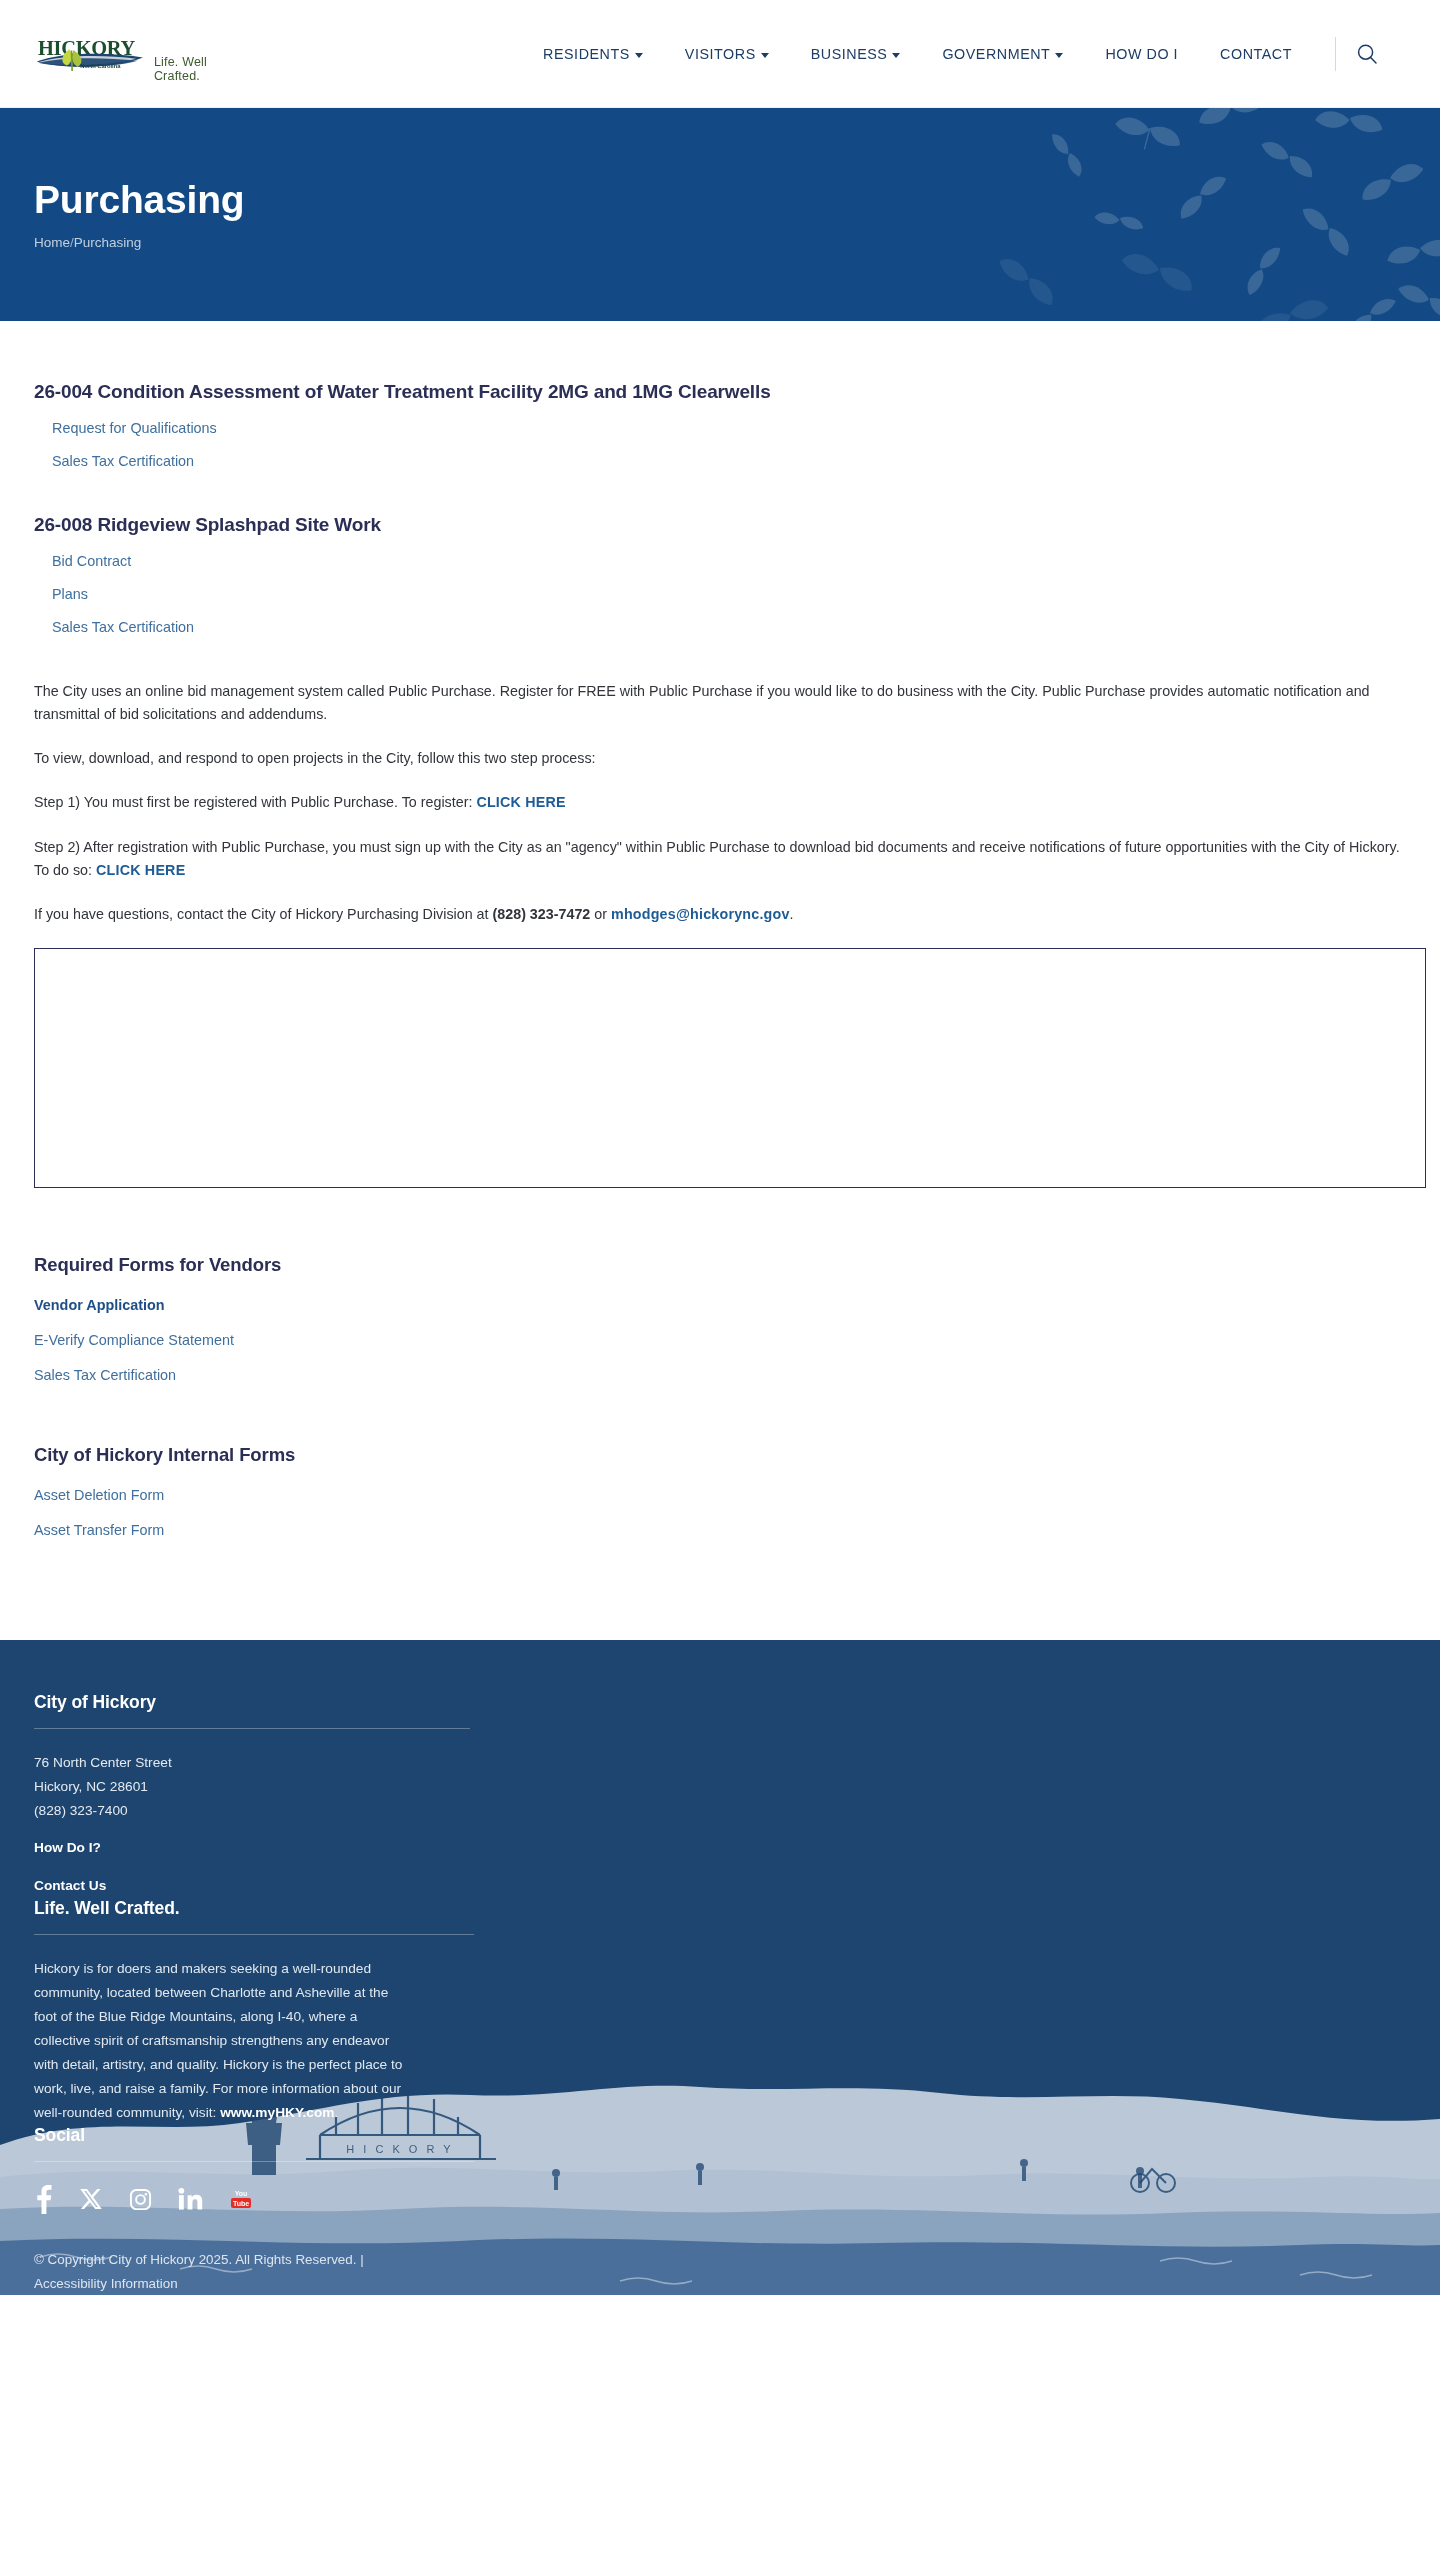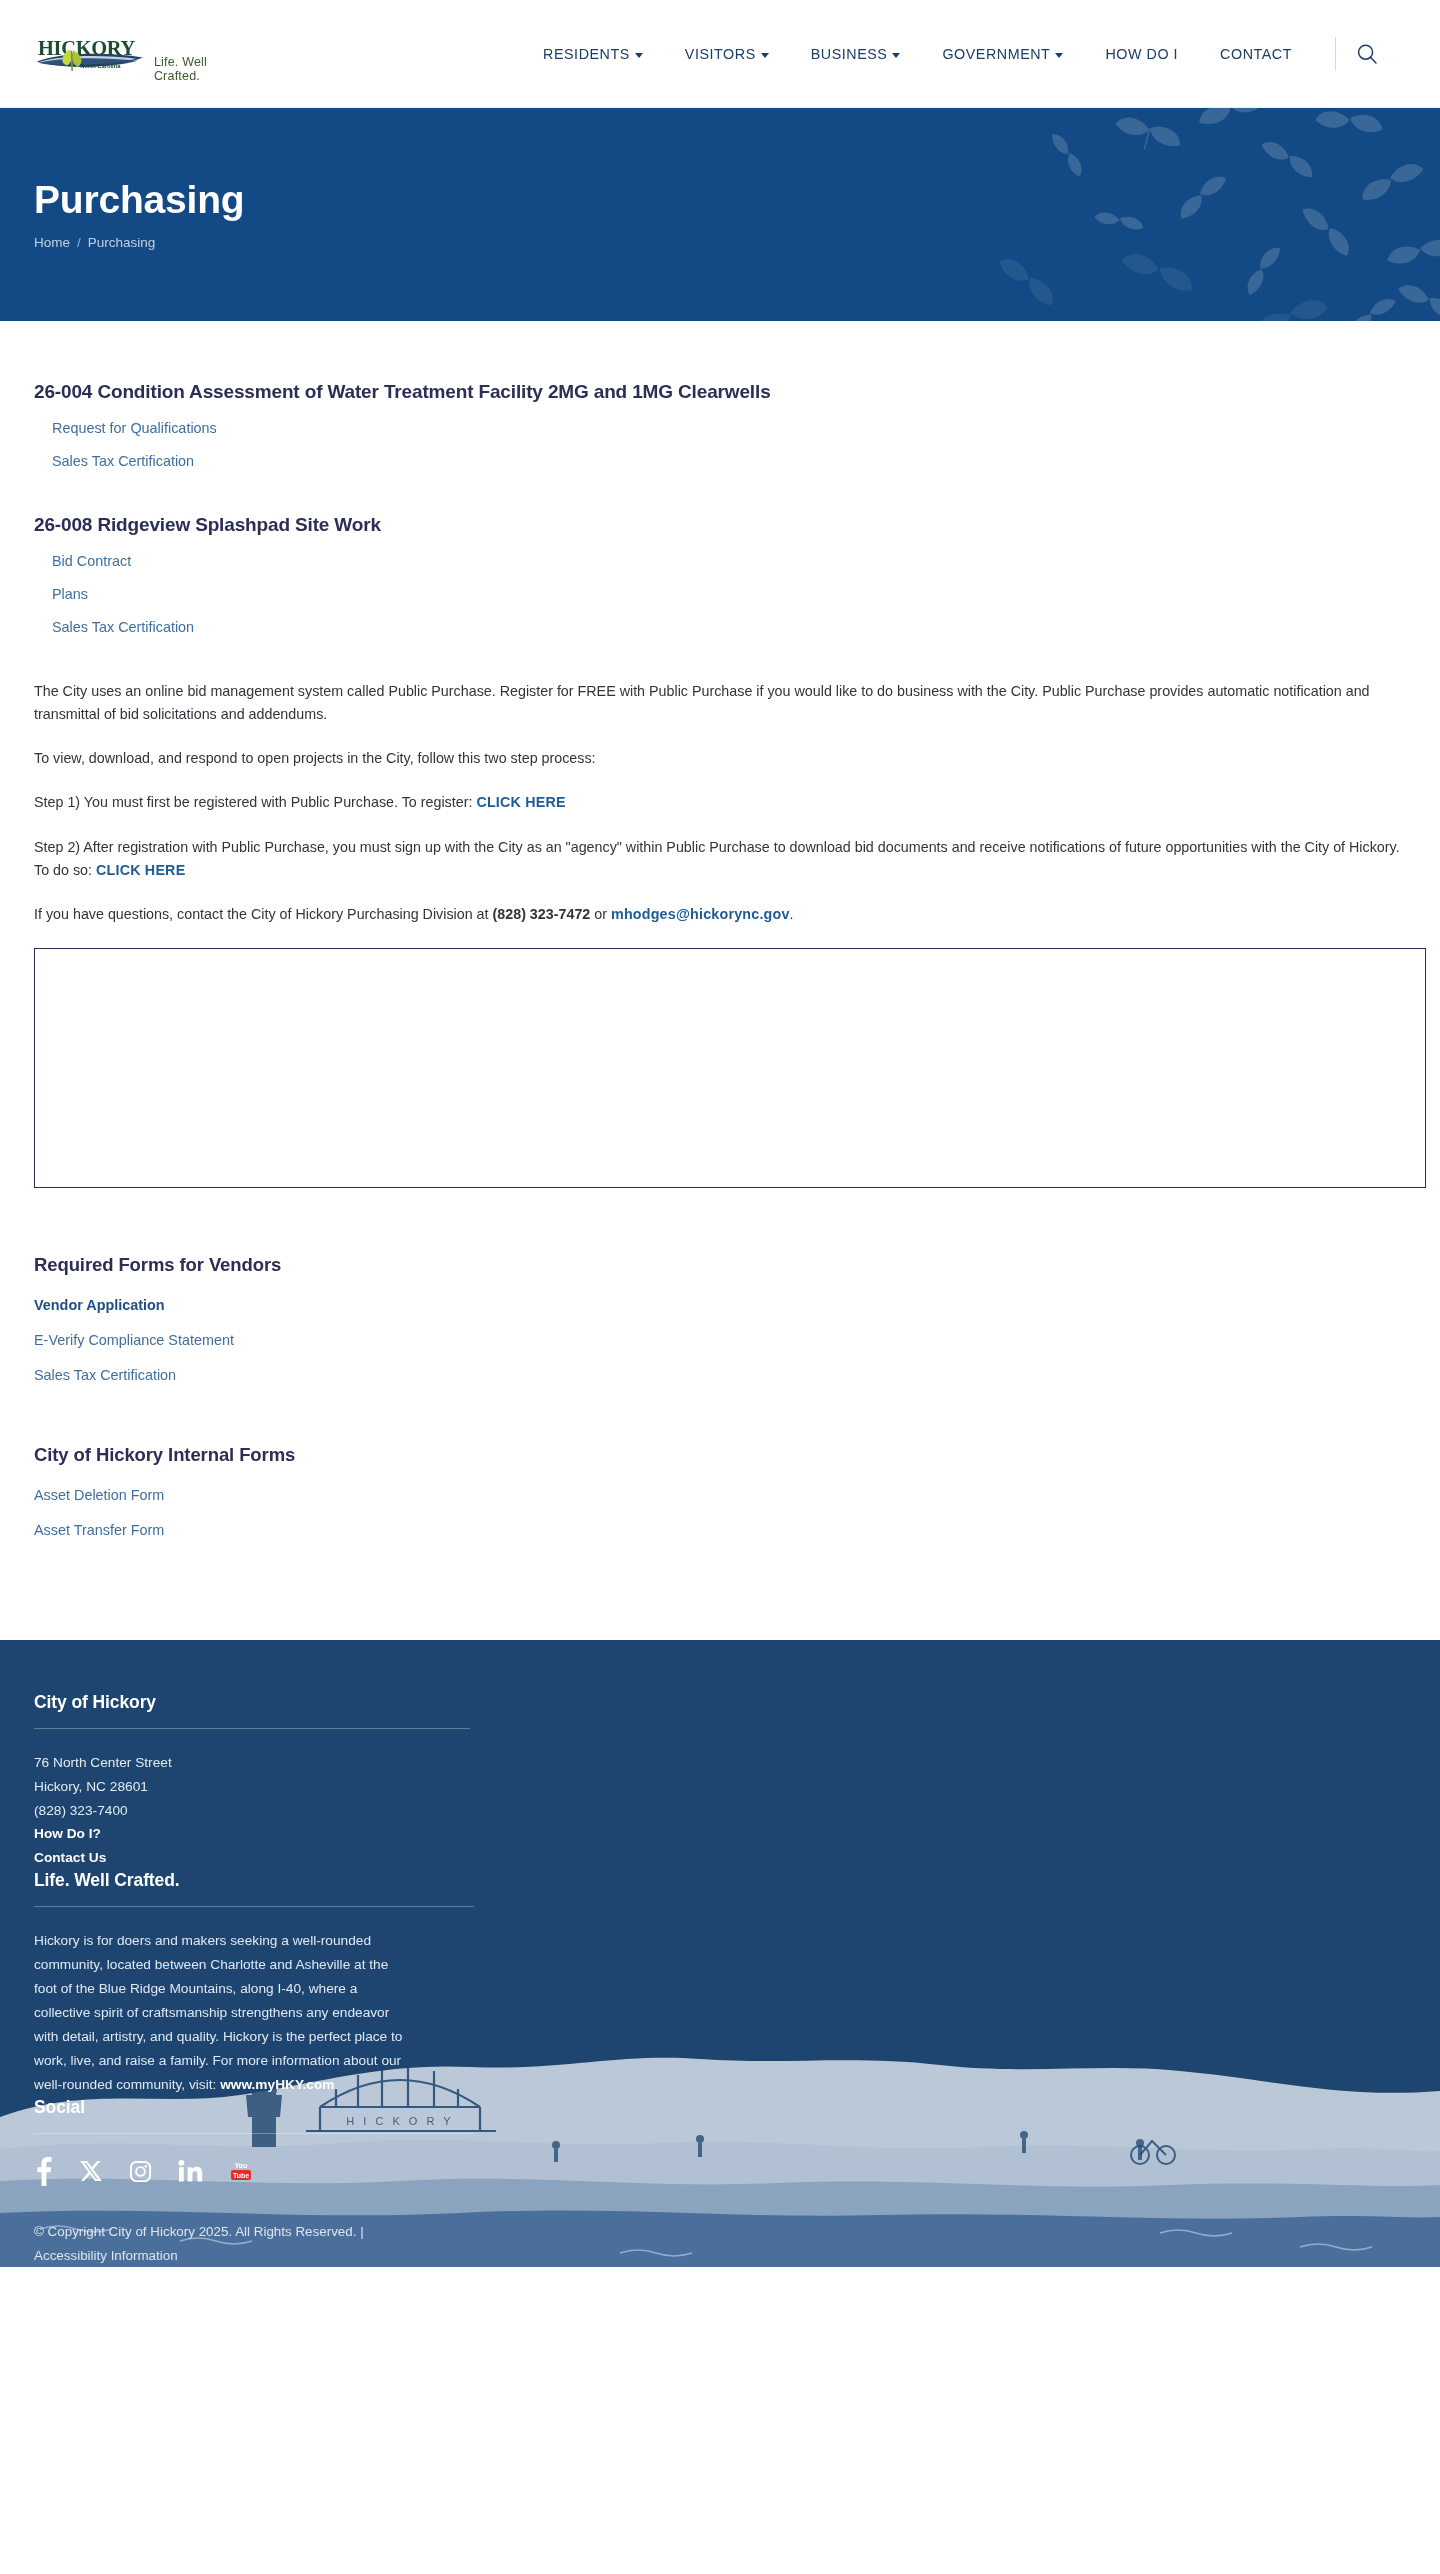--- a/index.html
+++ b/index.html
@@ -95,21 +95,20 @@
     font-size: 39px;
     font-weight: bold;
     letter-spacing: -.2px;
     line-height: 1.1;
   }
   .breadcrumb {
     margin-top: 14px;
     font-size: 13.5px;
     color: #b9c6d8;
     display: flex;
-    gap: 7px;
     align-items: center;
   }
   .breadcrumb a { color: #c3cfde; text-decoration: none; cursor: pointer; }
   .breadcrumb .sep { color: #9fb0c6; }
   .breadcrumb .current { color: #c3cfde; }
 
   
   .main {
     padding: 60px 34px 0 34px;
     background: #fff;
@@ -216,20 +215,21 @@
     line-height: 1.73;
   }
   .addr-link {
     display: block;
     color: #ffffff;
     font-size: 13.7px;
     font-weight: bold;
     line-height: 1.73;
     text-decoration: none;
     cursor: pointer;
+    margin-top: 14px;
   }
   .tagline-copy {
     color: #e1e8f0;
     font-size: 13.7px;
     line-height: 1.76;
   }
   .tagline-copy .site {
     font-weight: bold;
     color: #ffffff;
     text-decoration: none;

